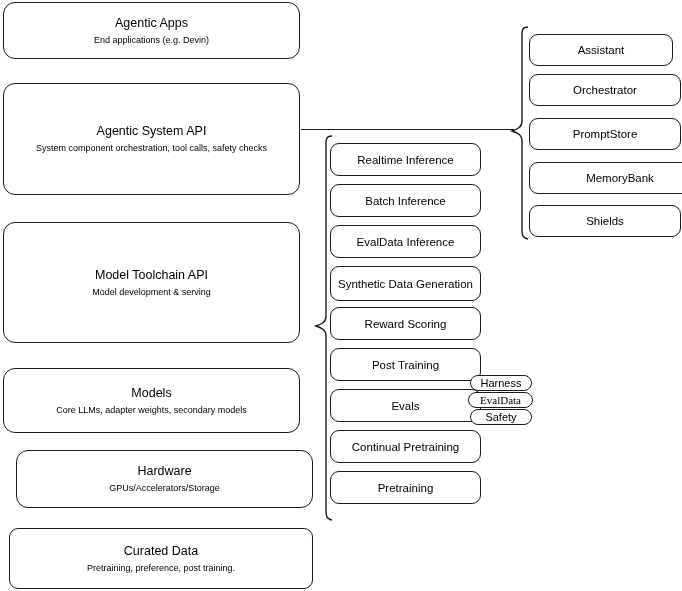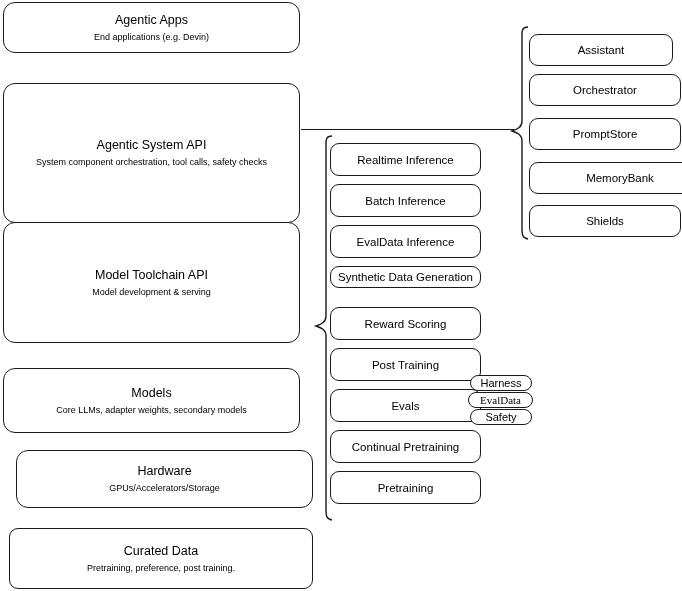--- a/index.html
+++ b/index.html
@@ -79,26 +79,26 @@
   .connector {
     position: absolute;
     background: #1a1a1a;
   }
 </style>
 </head>
 <body>
 
 <div id="canvas">
 
-  <div class="node" style="left:3px; top:2px; width:297px; height:51px;">
+  <div class="node" style="left:3px; top:2px; width:297px; height:57px;">
     <div class="title">Agentic Apps</div>
     <div class="sub">End applications (e.g. Devin)</div>
   </div>
 
-  <div class="node" style="left:3px; top:83px; width:297px; height:140px;">
+  <div class="node" style="left:3px; top:83px; width:297px; height:112px;">
     <div class="title">Agentic System API</div>
     <div class="sub">System component orchestration, tool calls, safety checks</div>
   </div>
 
   <div class="node" style="left:3px; top:222px; width:297px; height:121px;">
     <div class="title">Model Toolchain API</div>
     <div class="sub">Model development &amp; serving</div>
   </div>
 
   <div class="node" style="left:3px; top:368px; width:297px; height:65px;">
@@ -128,21 +128,21 @@
 
   <div class="chip" style="left:330px; top:143px; width:151px; height:33px;">
     <span>Realtime Inference</span>
   </div>
   <div class="chip" style="left:330px; top:184px; width:151px; height:33px;">
     <span>Batch Inference</span>
   </div>
   <div class="chip" style="left:330px; top:225px; width:151px; height:33px;">
     <span>EvalData Inference</span>
   </div>
-  <div class="chip" style="left:330px; top:266px; width:151px; height:22px;text-align:right;">
+  <div class="chip" style="left:330px; top:266px; width:151px; height:35px;text-align:right;">
     <span>Synthetic Data Generation</span>
   </div>
   <div class="chip" style="left:330px; top:307px; width:151px; height:33px;">
     <span>Reward Scoring</span>
   </div>
   <div class="chip" style="left:330px; top:348px; width:151px; height:33px;">
     <span>Post Training</span>
   </div>
   <div class="chip" style="left:330px; top:389px; width:151px; height:33px;">
     <span>Evals</span>

